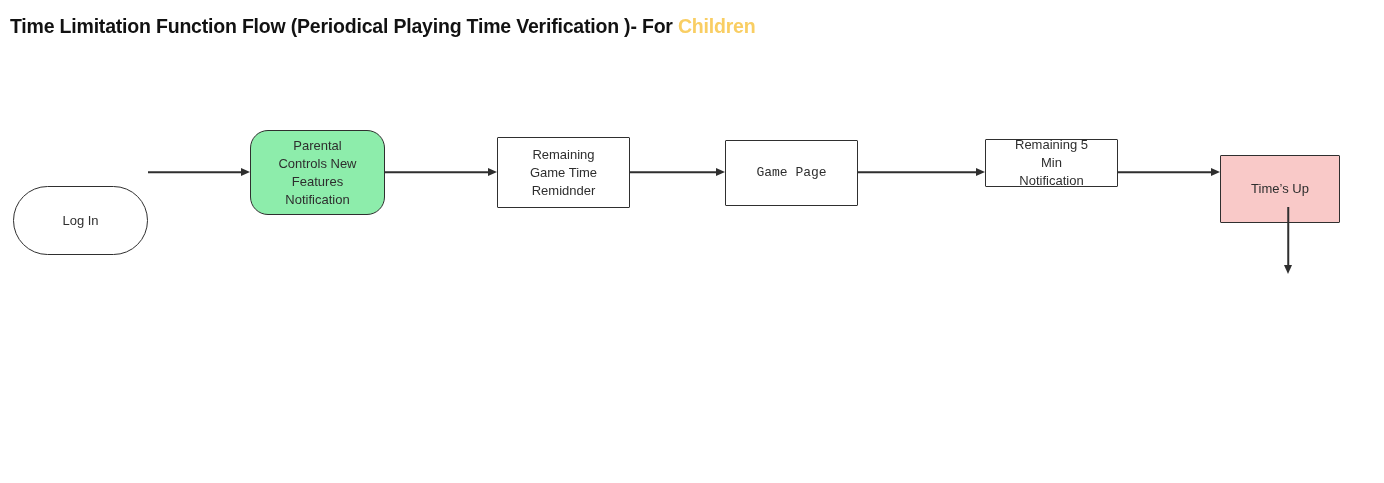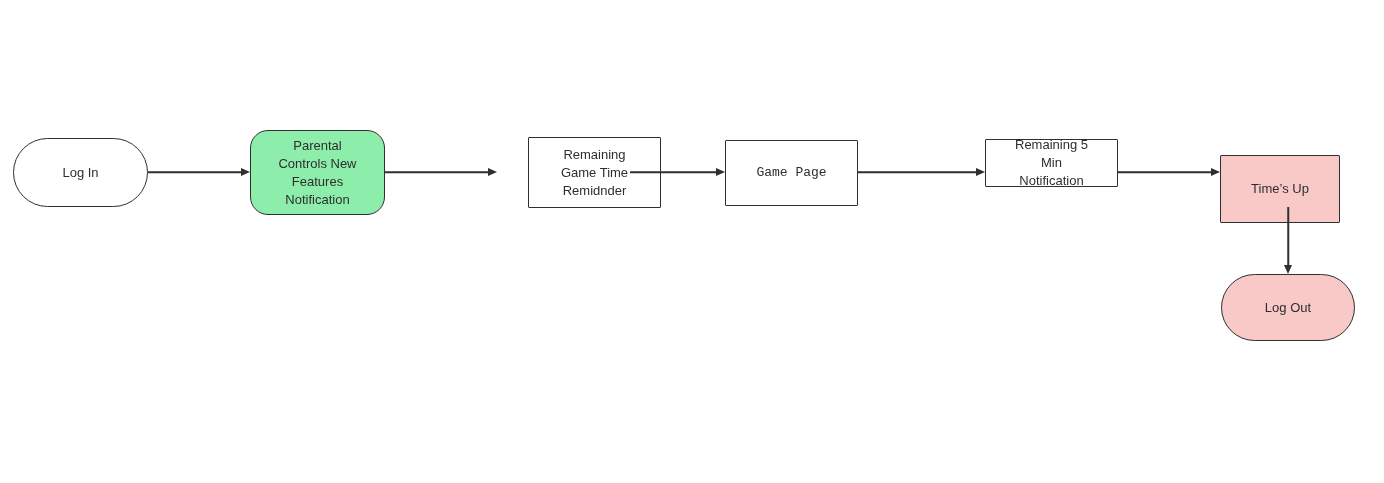--- a/index.html
+++ b/index.html
@@ -38,21 +38,21 @@
     justify-content: center;
     text-align: center;
   }
   .node .node-label {
     font-size: 13px;
     line-height: 18px;
     color: #2E2E2E;
     white-space: pre-line;
   }
   .rect    { border-radius: 1px; }
-  .stadium { border-radius: 40px; }
+  .stadium { border-radius: 40px; margin-top: 48px; }
 
   
   #n-login    { left: 13px;   top: 138px; width: 135px; height: 69px; border-radius: 34.5px; }
   #n-parental { left: 250px;  top: 130px; width: 135px; height: 85px; }
   #n-reminder { left: 497px;  top: 137px; width: 133px; height: 71px; }
   #n-game     { left: 725px;  top: 140px; width: 133px; height: 66px; font-family: Liberation Mono, monospace; }
   #n-fivemin  { left: 985px;  top: 139px; width: 133px; height: 48px; }
   #n-timesup  { left: 1220px; top: 139px; width: 120px; height: 68px; margin-top: 16px; }
   #n-logout   { left: 1221px; top: 274px; width: 134px; height: 67px; border-radius: 33.5px; }
 
@@ -87,20 +87,21 @@
   #e3 { left: 630px;  top: 166px; width: 95px;  }
   #e4 { left: 858px;  top: 166px; width: 127px; }
   #e5 { left: 1118px; top: 166px; width: 102px; }
   #e6 { left: 1282px; top: 207px; height: 67px; }
 </style>
 </head>
 <body>
 
 <div class="canvas">
 
+  <h1 class="title"><span>Time Limitation Function Flow (Periodical Playing Time Verification )- For </span><span class="hl">Children</span></h1>
 
   <div class="node stadium" id="n-login" style="background: rgb(255, 255, 255);">
     <span class="node-label">Log In</span>
   </div>
 
   <div class="arrow arrow-right" id="e1">
     <div class="line"></div>
     <div class="head"></div>
   </div>
 
@@ -109,21 +110,21 @@
 Controls New
 Features
 Notification</span>
   </div>
 
   <div class="arrow arrow-right" id="e2">
     <div class="line"></div>
     <div class="head"></div>
   </div>
 
-  <div class="node rect" id="n-reminder" style="background: rgb(255, 255, 255); margin-left: 31px;">
+  <div class="node rect" id="n-reminder" style="background: rgb(255, 255, 255);">
     <span class="node-label">Remaining
 Game Time
 Remidnder</span>
   </div>
 
   <div class="arrow arrow-right" id="e3">
     <div class="line"></div>
     <div class="head"></div>
   </div>
 
@@ -149,17 +150,14 @@
 
   <div class="node rect" id="n-timesup" style="background: rgb(249, 201, 200);">
     <span class="node-label">Time’s Up</span>
   </div>
 
   <div class="arrow arrow-down" id="e6">
     <div class="line"></div>
     <div class="head"></div>
   </div>
 
-  <div class="node stadium" id="n-logout" style="background: rgb(249, 201, 200);">
-    <span class="node-label">Log Out</span>
-  </div>
 
 </div>
 
 </body></html>

